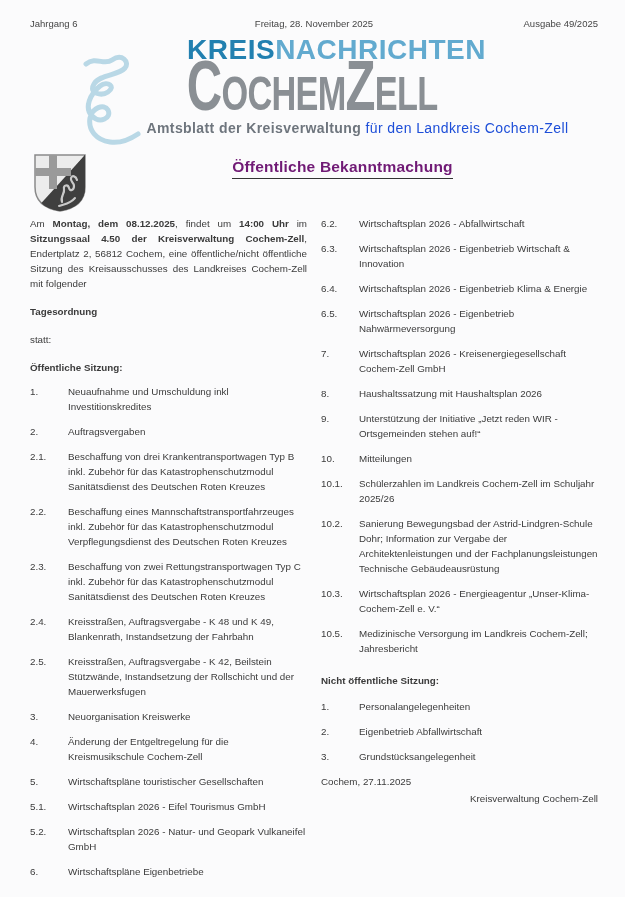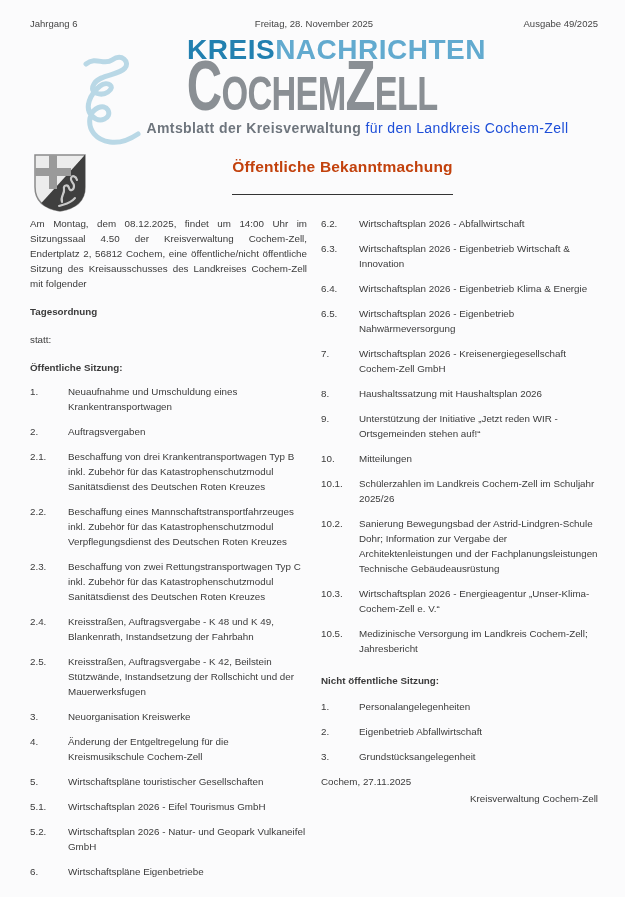--- a/index.html
+++ b/index.html
@@ -43,35 +43,35 @@
   .mast-sub{font-size:14px;letter-spacing:.4px;transform:translateX(45px);margin-top:-2px;}
   .mast-sub .sb{font-weight:bold;color:#6e757d;}
   .mast-sub .sl{color:#1d4ed8;}
   .squiggle{position:absolute;left:78px;top:14px;}
 
   
   .crest{position:absolute;left:32px;top:152px;}
   .ann-title-row{position:absolute;top:158px;left:90px;right:30px;text-align:center;}
   .ann-title{
     display:inline-block;
-    font-size:15.5px;font-weight:bold;color:#c2410c;
+    font-size:15.5px;font-weight:bold;color:#701a75;
     border-bottom:1.6px solid #333;
-    padding-bottom:18px;letter-spacing:.2px;
+    padding-bottom:2px;letter-spacing:.2px;
   }
 
   
   .content{
     position:absolute;top:216px;left:30px;right:27px;bottom:0;
     display:flex;gap:14px;
     font-size:9.8px;line-height:15px;color:#3b3b3b;
   }
   .col{flex:1;min-width:0;}
 
   .intro{margin:0 0 12px 0;text-align:justify;}
-  .intro .b{font-weight:normal;}
+  .intro .b{font-weight:bold;}
   .para-label{font-weight:bold;margin:13px 0;}
   .plain-label{margin:13px 0;}
   .section-head{font-weight:bold;margin:13px 0 9px 0;}
 
   .agenda .item{display:flex;margin-bottom:10px;}
   .agenda .num{width:38px;flex-shrink:0;}
   .agenda .txt{flex:1;}
 
   .section-head-2{font-weight:bold;margin:17px 0 11px 0;}
 
@@ -138,21 +138,21 @@
       <p class="intro">
         
       <span>Am </span><span class="b">Montag, dem 08.12.2025</span><span>, findet um </span><span class="b">14:00 Uhr</span><span> im </span><span class="b">Sitzungssaal 4.50 der Kreisverwaltung Cochem-Zell</span><span>, Endertplatz 2, 56812 Cochem, eine öffentliche/nicht öffentliche Sitzung des Kreisausschusses des Landkreises Cochem-Zell mit folgender</span></p>
       <div class="para-label">Tagesordnung</div>
       <div class="plain-label">statt:</div>
       <div class="section-head">Öffentliche Sitzung:</div>
       <div class="agenda">
 
           <div class="item">
             <span class="num">1.</span>
-            <span class="txt">Neuaufnahme und Umschuldung eines Krankentransportwagen</span>
+            <span class="txt">Neuaufnahme und Umschuldung inkl Investitionskredites</span>
           </div>
 
           <div class="item">
             <span class="num">2.</span>
             <span class="txt">Auftragsvergaben</span>
           </div>
 
           <div class="item">
             <span class="num">2.1.</span>
             <span class="txt">Beschaffung von drei Krankentransportwagen Typ B inkl. Zubehör für das Katastrophenschutzmodul Sanitätsdienst des Deutschen Roten Kreuzes</span>

